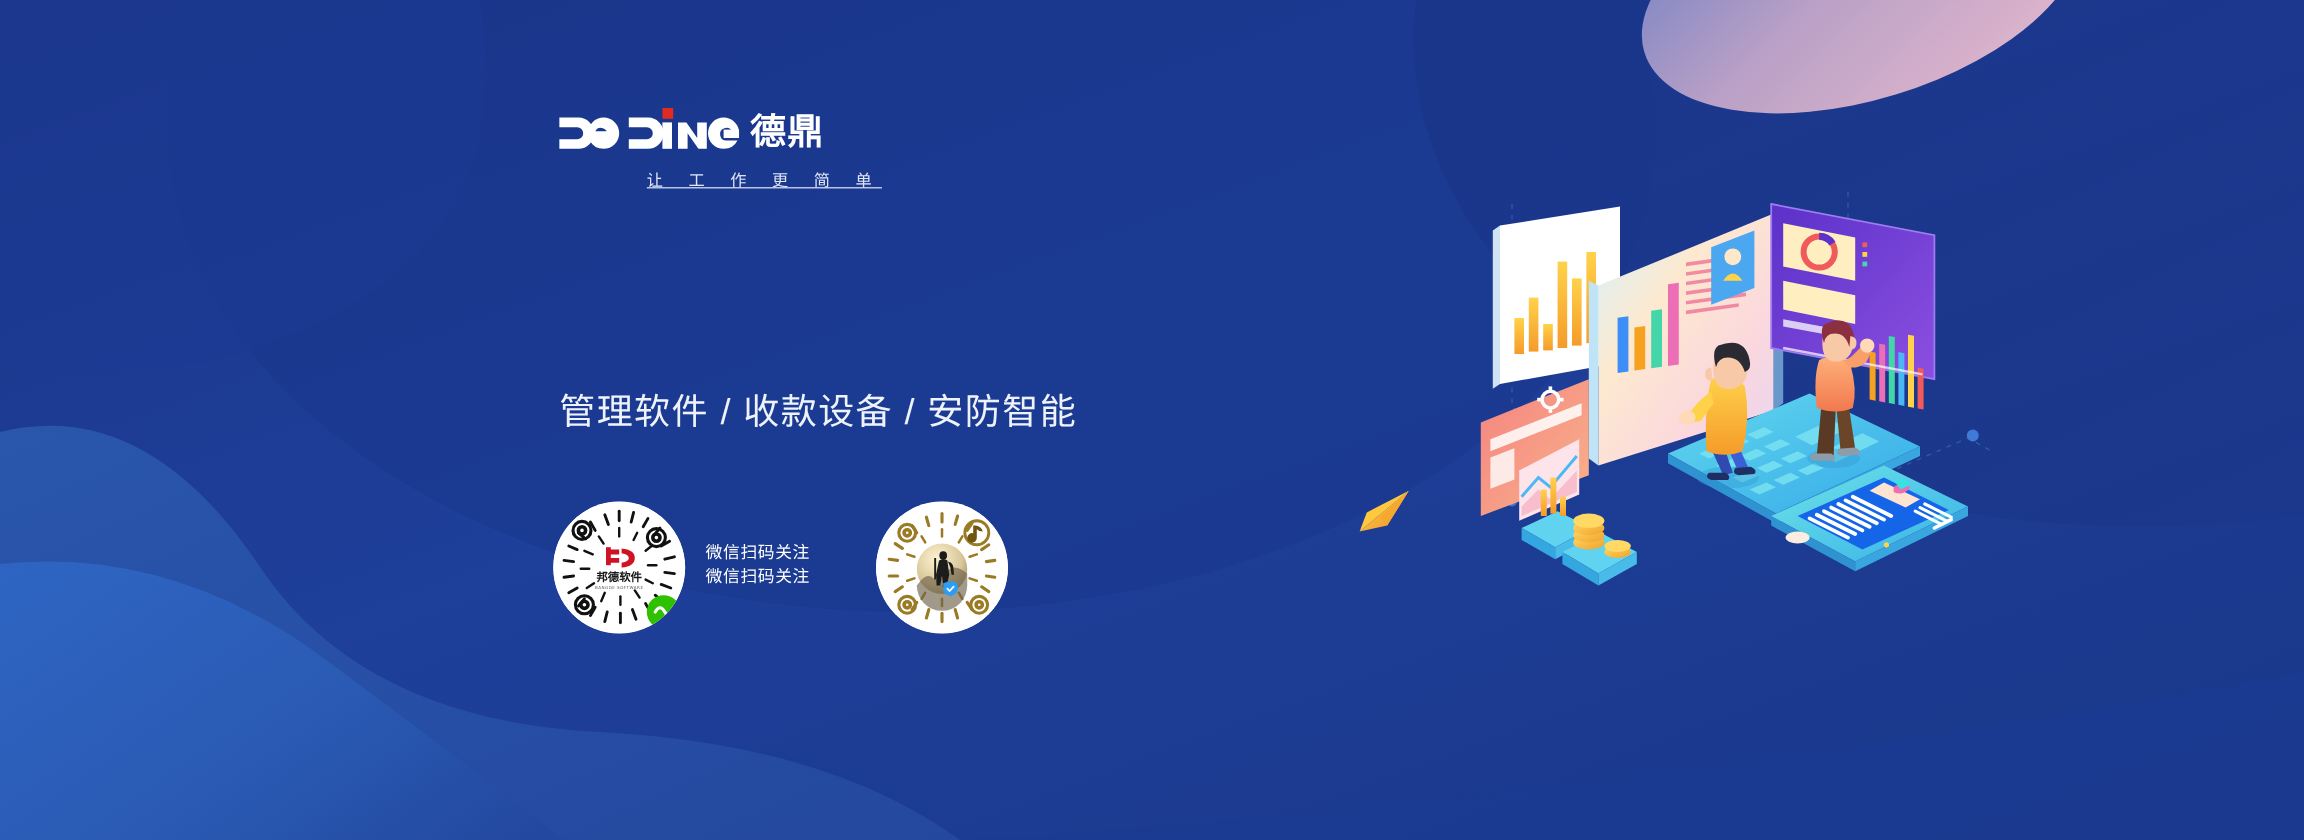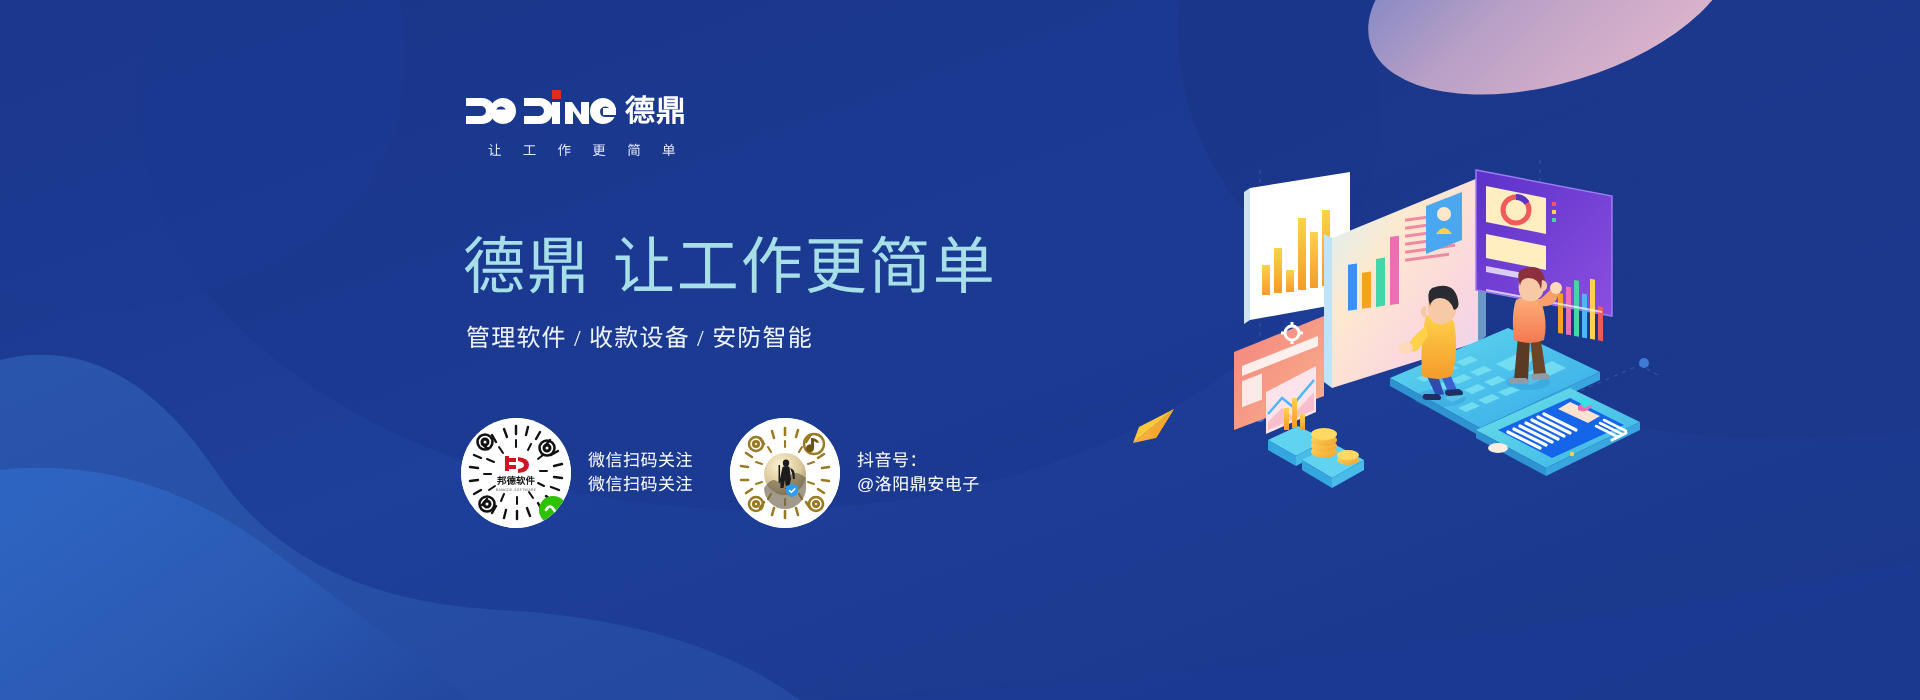--- a/index.html
+++ b/index.html
@@ -8,20 +8,21 @@
   body {
     font-family:"Liberation Sans","DejaVu Sans",sans-serif;
     background:#1e3a8a;
     position:relative;
   }
   #banner {
     position:absolute; inset:0;
     width:1920px; height:700px;
     background:linear-gradient(115deg,#1b3588 0%,#1d3c94 40%,#1e409c 70%,#1b3a92 100%);
     overflow:hidden;
+    text-align:center;
   }
   .bg-layer { position:absolute; inset:0; width:100%; height:100%; }
 
   
   #logo-block {
     position:absolute; left:466px; top:88px;
     width:320px;
   }
   .logo-row { display:flex; align-items:flex-end; gap:9px; }
   .logo-mark { position:relative; height:40px; }
@@ -30,52 +31,53 @@
     color:#ffffff; font-size:30px; line-height:1;
     font-weight:700; letter-spacing:1px;
     font-family:"DejaVu Sans","Liberation Sans",sans-serif;
     position:relative; top:-2px;
   }
   #logo-tagline {
     margin-top:11px; margin-left:22px;
     color:#dfe6f5; font-size:13.5px;
     letter-spacing:8.5px;
     font-family:"DejaVu Sans","Liberation Sans",sans-serif;
+    text-decoration:underline;
   }
 
   
   #headline {
     position:absolute; left:463px; top:232px;
     color:#a6dfe8; font-size:62px; line-height:1.12;
     letter-spacing:2px; font-weight:400;
     font-family:"DejaVu Sans","Liberation Sans",sans-serif;
     white-space:nowrap;
   }
   #subheadline {
     position:absolute; left:466px; top:318px;
-    color:#eef3fb; font-size:24px; letter-spacing:1.2px;
-    font-family:Liberation Serif, serif;
+    color:#eef3fb; font-size:30px; letter-spacing:1.2px;
+    font-family:Liberation Sans, sans-serif;
     white-space:nowrap;
   }
 
   
   .qr-group { position:absolute; display:flex; align-items:center; gap:17px; }
   #qr-group-wechat { left:461px; top:418px; }
   #qr-group-douyin { left:730px; top:418px; }
   .qr-disc {
     width:110px; height:110px; border-radius:50%;
     background:#ffffff; position:relative; flex:0 0 auto;
     overflow:hidden;
     text-decoration:underline;
   }
   .qr-disc svg { display:block; }
   .qr-caption {
-    color:#ffffff; font-size:17px; line-height:1.42;
+    color:#ffffff; font-size:14px; line-height:1.42;
     letter-spacing:0.5px; white-space:nowrap;
-    font-family:Liberation Sans, sans-serif;
+    font-family:Liberation Mono, monospace;
   }
 
   
   #illustration {
     position:absolute; left:1240px; top:130px;
     width:420px; height:360px;
   }
   #illustration svg { display:block; overflow:visible; }
 
   #paper-plane { position:absolute; left:1130px; top:405px; }
@@ -151,21 +153,20 @@
             <rect x="137" y="20" width="13" height="7"></rect>
           </g>
           <rect x="86" y="2" width="9" height="9" fill="#e02b20"></rect>
         </svg>
       </span>
       <span class="logo-cn">德鼎</span>
     </div>
     <div id="logo-tagline">让 工 作 更 简 单</div>
   </div>
 
-  <div id="headline">德鼎 让工作更简单</div>
   <div id="subheadline">管理软件 / 收款设备 / 安防智能</div>
 
   <div class="qr-group" id="qr-group-wechat">
     <div class="qr-disc">
       <svg width="110" height="110" viewBox="0 0 110 110" aria-hidden="true">
         <circle cx="55" cy="55" r="55" fill="#ffffff"></circle>
         <g stroke="#111" stroke-width="2.4" stroke-linecap="round">
 
           <g>
             <line x1="55" y1="8" x2="55" y2="16"></line>
@@ -304,24 +305,20 @@
           <path d="M60 50 q4 1 4.5 5 l0.5 6 h-2 l-1-6 z"></path>
           <rect x="48.5" y="47" width="1.6" height="18"></rect>
         </g>
         <path d="M55 70 l10 0 l-5 8 z" fill="#2b2b2b" opacity="0.8"></path>
         <g>
           <path d="M62 66 l6 2 v5 q0 4-6 6 q-6-2-6-6 v-5 z" fill="#2b9ef3"></path>
           <path d="M59.5 72.5 l1.8 2 l3.4-3.6" fill="none" stroke="#fff" stroke-width="1.5" stroke-linecap="round"></path>
         </g>
       </svg>
     </div>
-    <div class="qr-caption">
-      <div>抖音号：</div>
-      <div>@洛阳鼎安电子</div>
-    </div>
   </div>
 
   <span id="paper-plane">
     <svg width="50" height="44" viewBox="0 0 50 44" aria-hidden="true">
       <defs>
         <linearGradient id="planeG" x1="0" y1="0" x2="1" y2="1">
           <stop offset="0%" stop-color="#ffd24a"></stop>
           <stop offset="100%" stop-color="#f0922c"></stop>
         </linearGradient>
       </defs>

